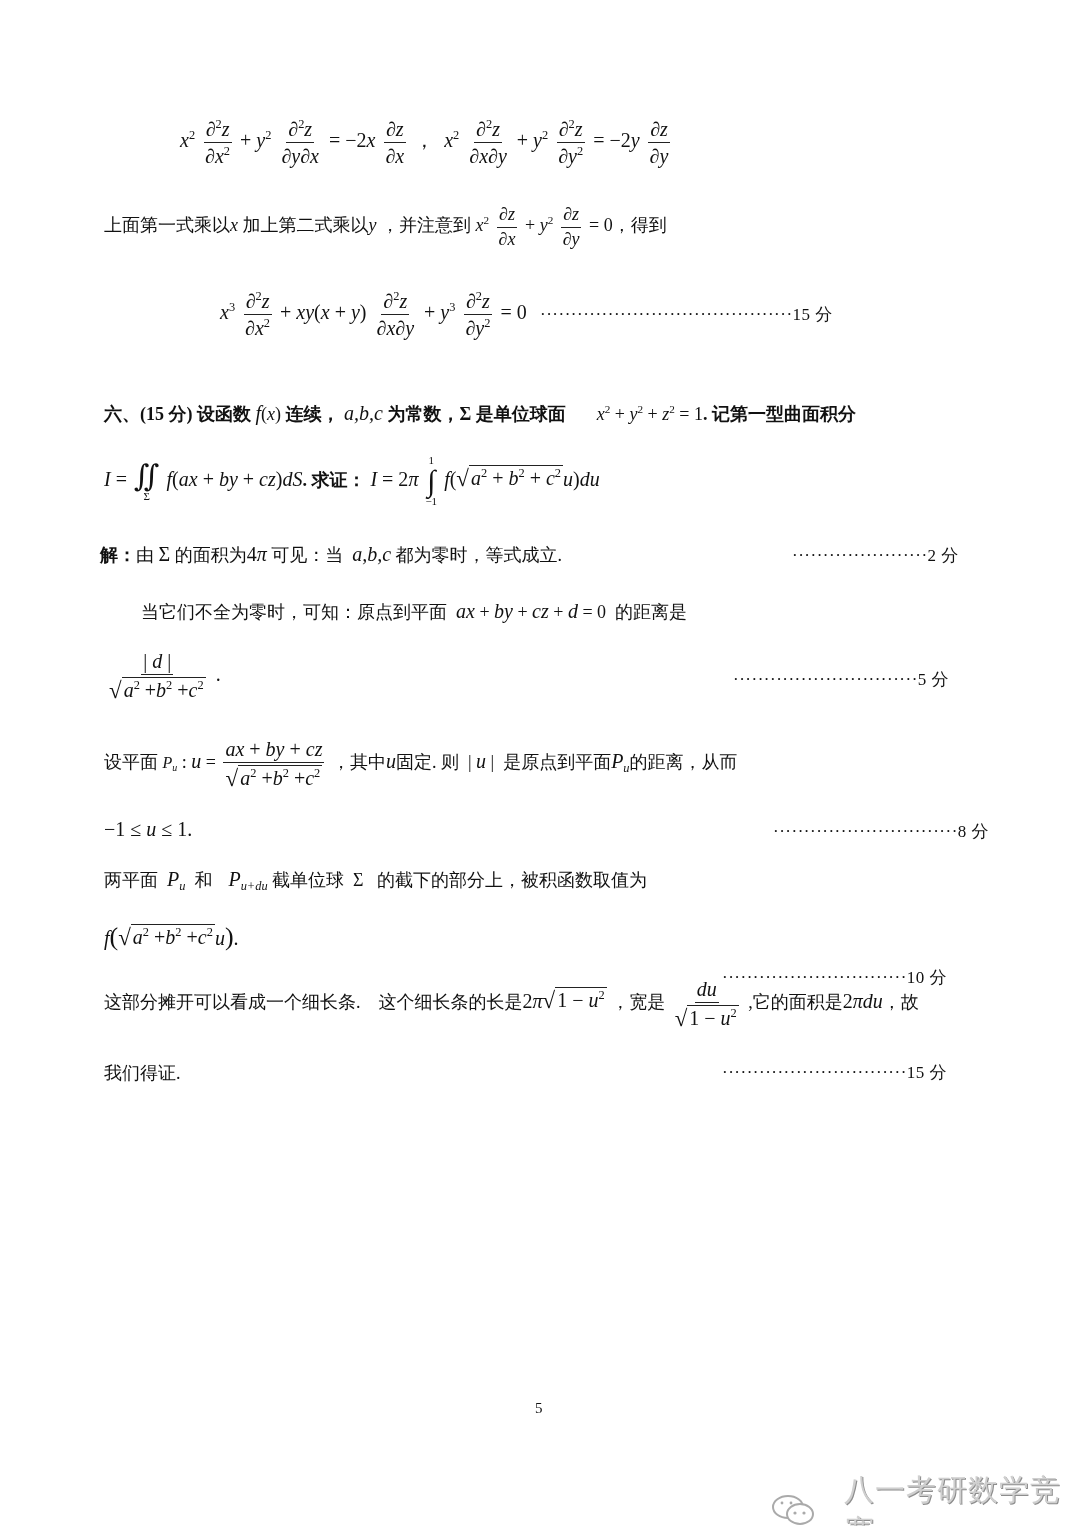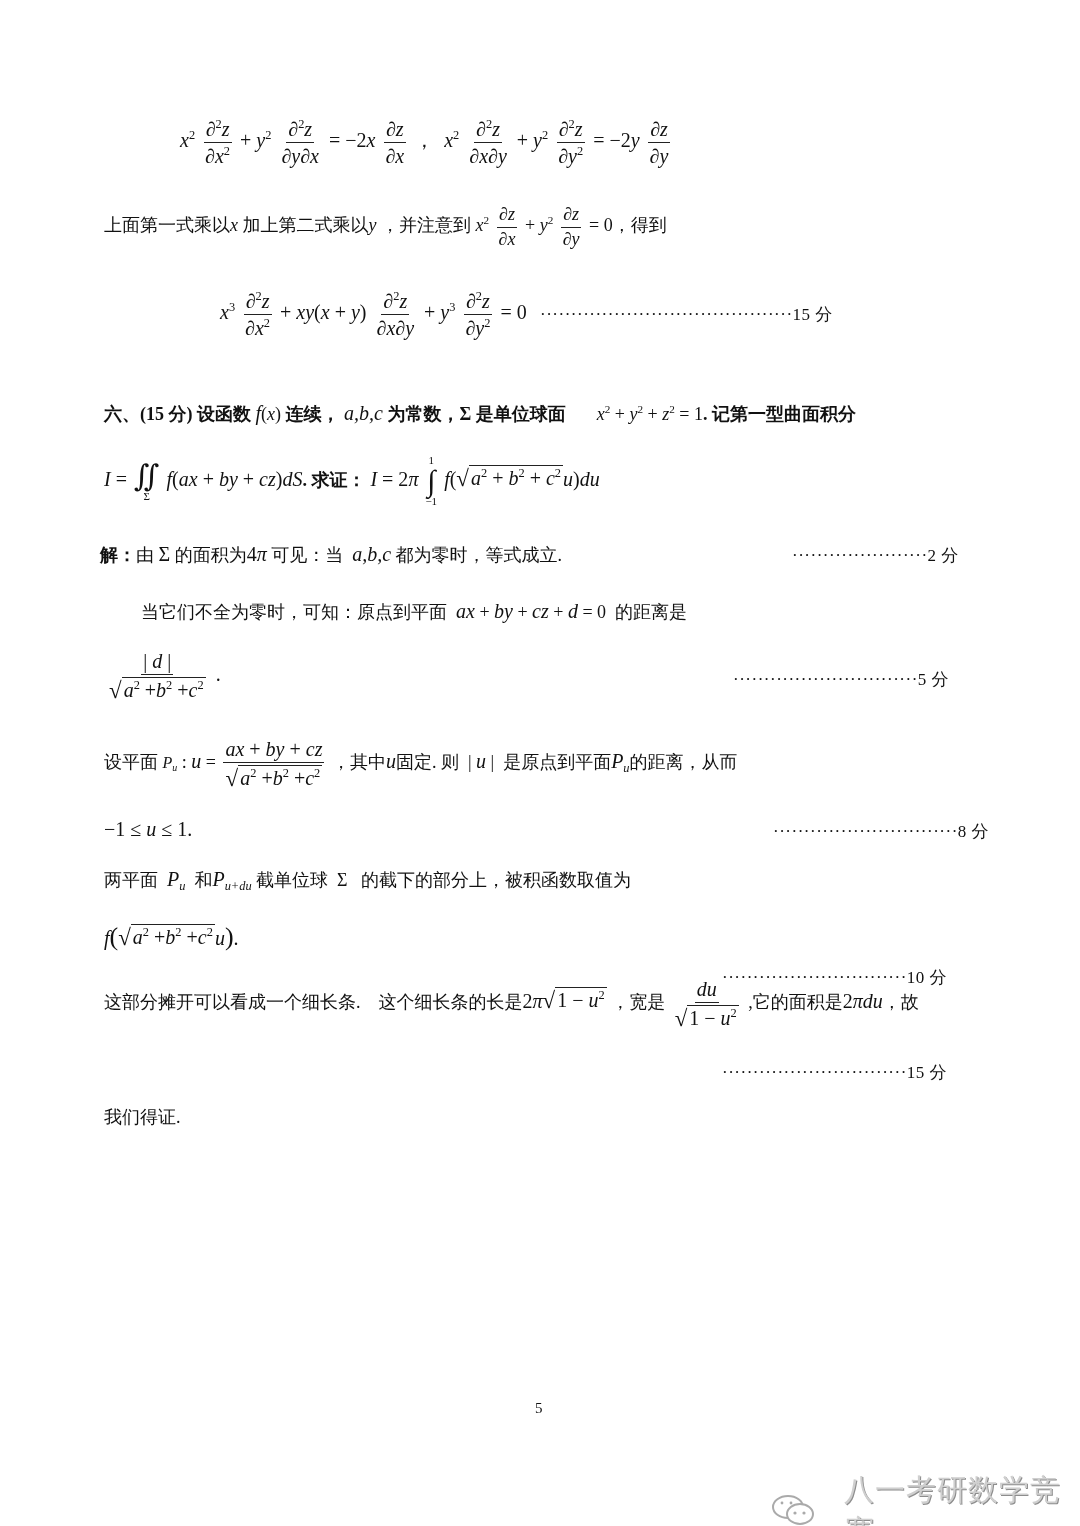--- a/index.html
+++ b/index.html
@@ -183,21 +183,21 @@
 <div class="abs" style="left:104px; top:818px; font-size:20px;">
   −1 ≤ <span class="m">u</span> ≤ 1.
 </div>
 <div class="score" style="left:733px; top:820px;margin-left:40px;">
   <span class="dots">······························</span><span>8 分</span>
 </div>
 
 <div class="abs" style="left:104px; top:868px;">
   <span>两平面</span>&nbsp;
   <span class="m" style="font-size:20px;">P<sub>u</sub></span>&nbsp;
-  <span>和</span><span class="m" style="font-size:20px;">P<sub>u+du</sub></span>
+  <span>和</span><span class="m" style="font-size:20px;padding-left:16px;">P<sub>u+du</sub></span>
   <span>截单位球</span>&nbsp; Σ &nbsp;
   <span>的截下的部分上，被积函数取值为</span>
 </div>
 
 <div class="abs" style="left:104px; top:922px; font-size:20px;">
   <span class="m">f</span><span style="font-size:26px;">(</span><span class="sqrt">
       <span class="rad">√</span>
       <span class="body m">a<sup class="r">2</sup> <span class="r">+</span>b<sup class="r">2</sup> <span class="r">+</span>c<sup class="r">2</sup></span>
     </span><span class="m">u</span><span style="font-size:26px;">)</span>.
 </div>
@@ -214,21 +214,21 @@
   <span class="frac" style="font-size:20px;">
       <span class="num m">du</span>
       <span class="den"><span class="sqrt">
           <span class="rad">√</span>
           <span class="body">1 − <span class="m">u</span><sup>2</sup></span>
         </span></span>
     </span>
   <span>,它的面积是</span><span style="font-size:20px;">2<span class="m">πdu</span></span><span>，故</span>
 </div>
 
-<div class="abs" style="left:104px; top:1061px;margin-top:44px;">
+<div class="abs" style="left:104px; top:1061px;">
   <span>我们得证.</span>
 </div>
 <div class="score" style="left:722px; top:1061px;">
   <span class="dots">······························</span><span>15 分</span>
 </div>
 
 <div class="pagenum">5</div>
 
 <div class="watermark">
   <span class="wm-icon">

